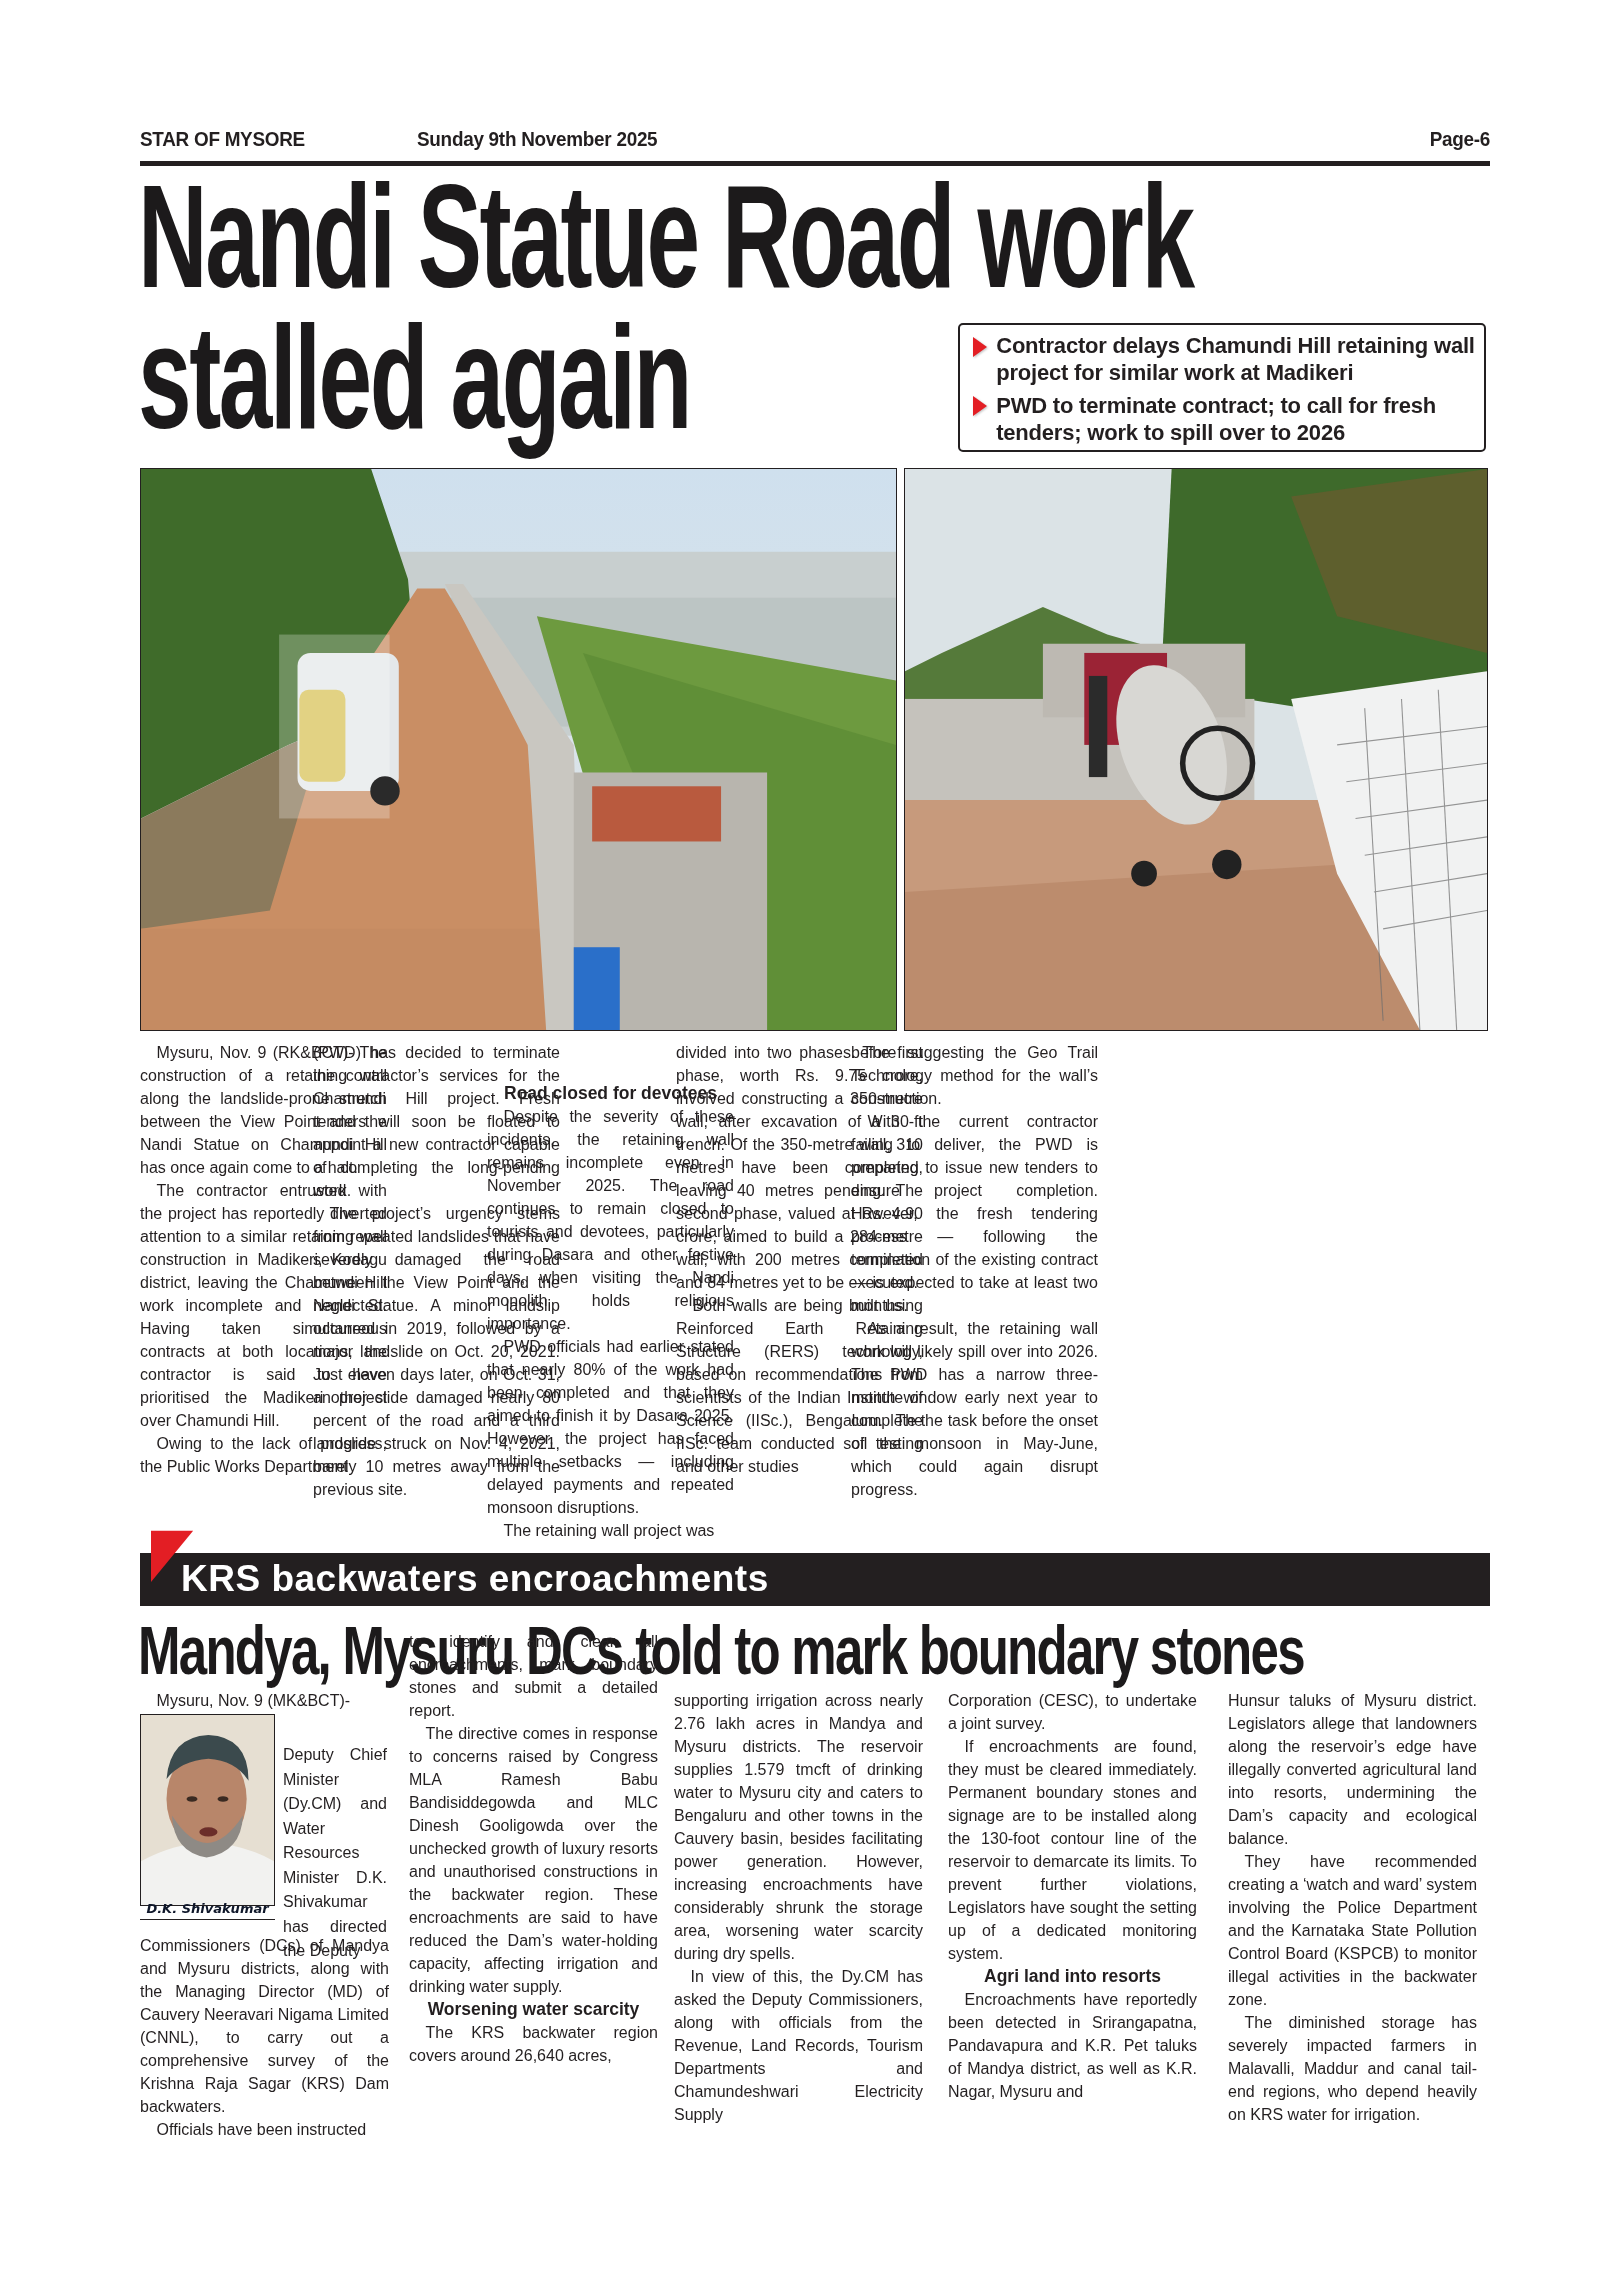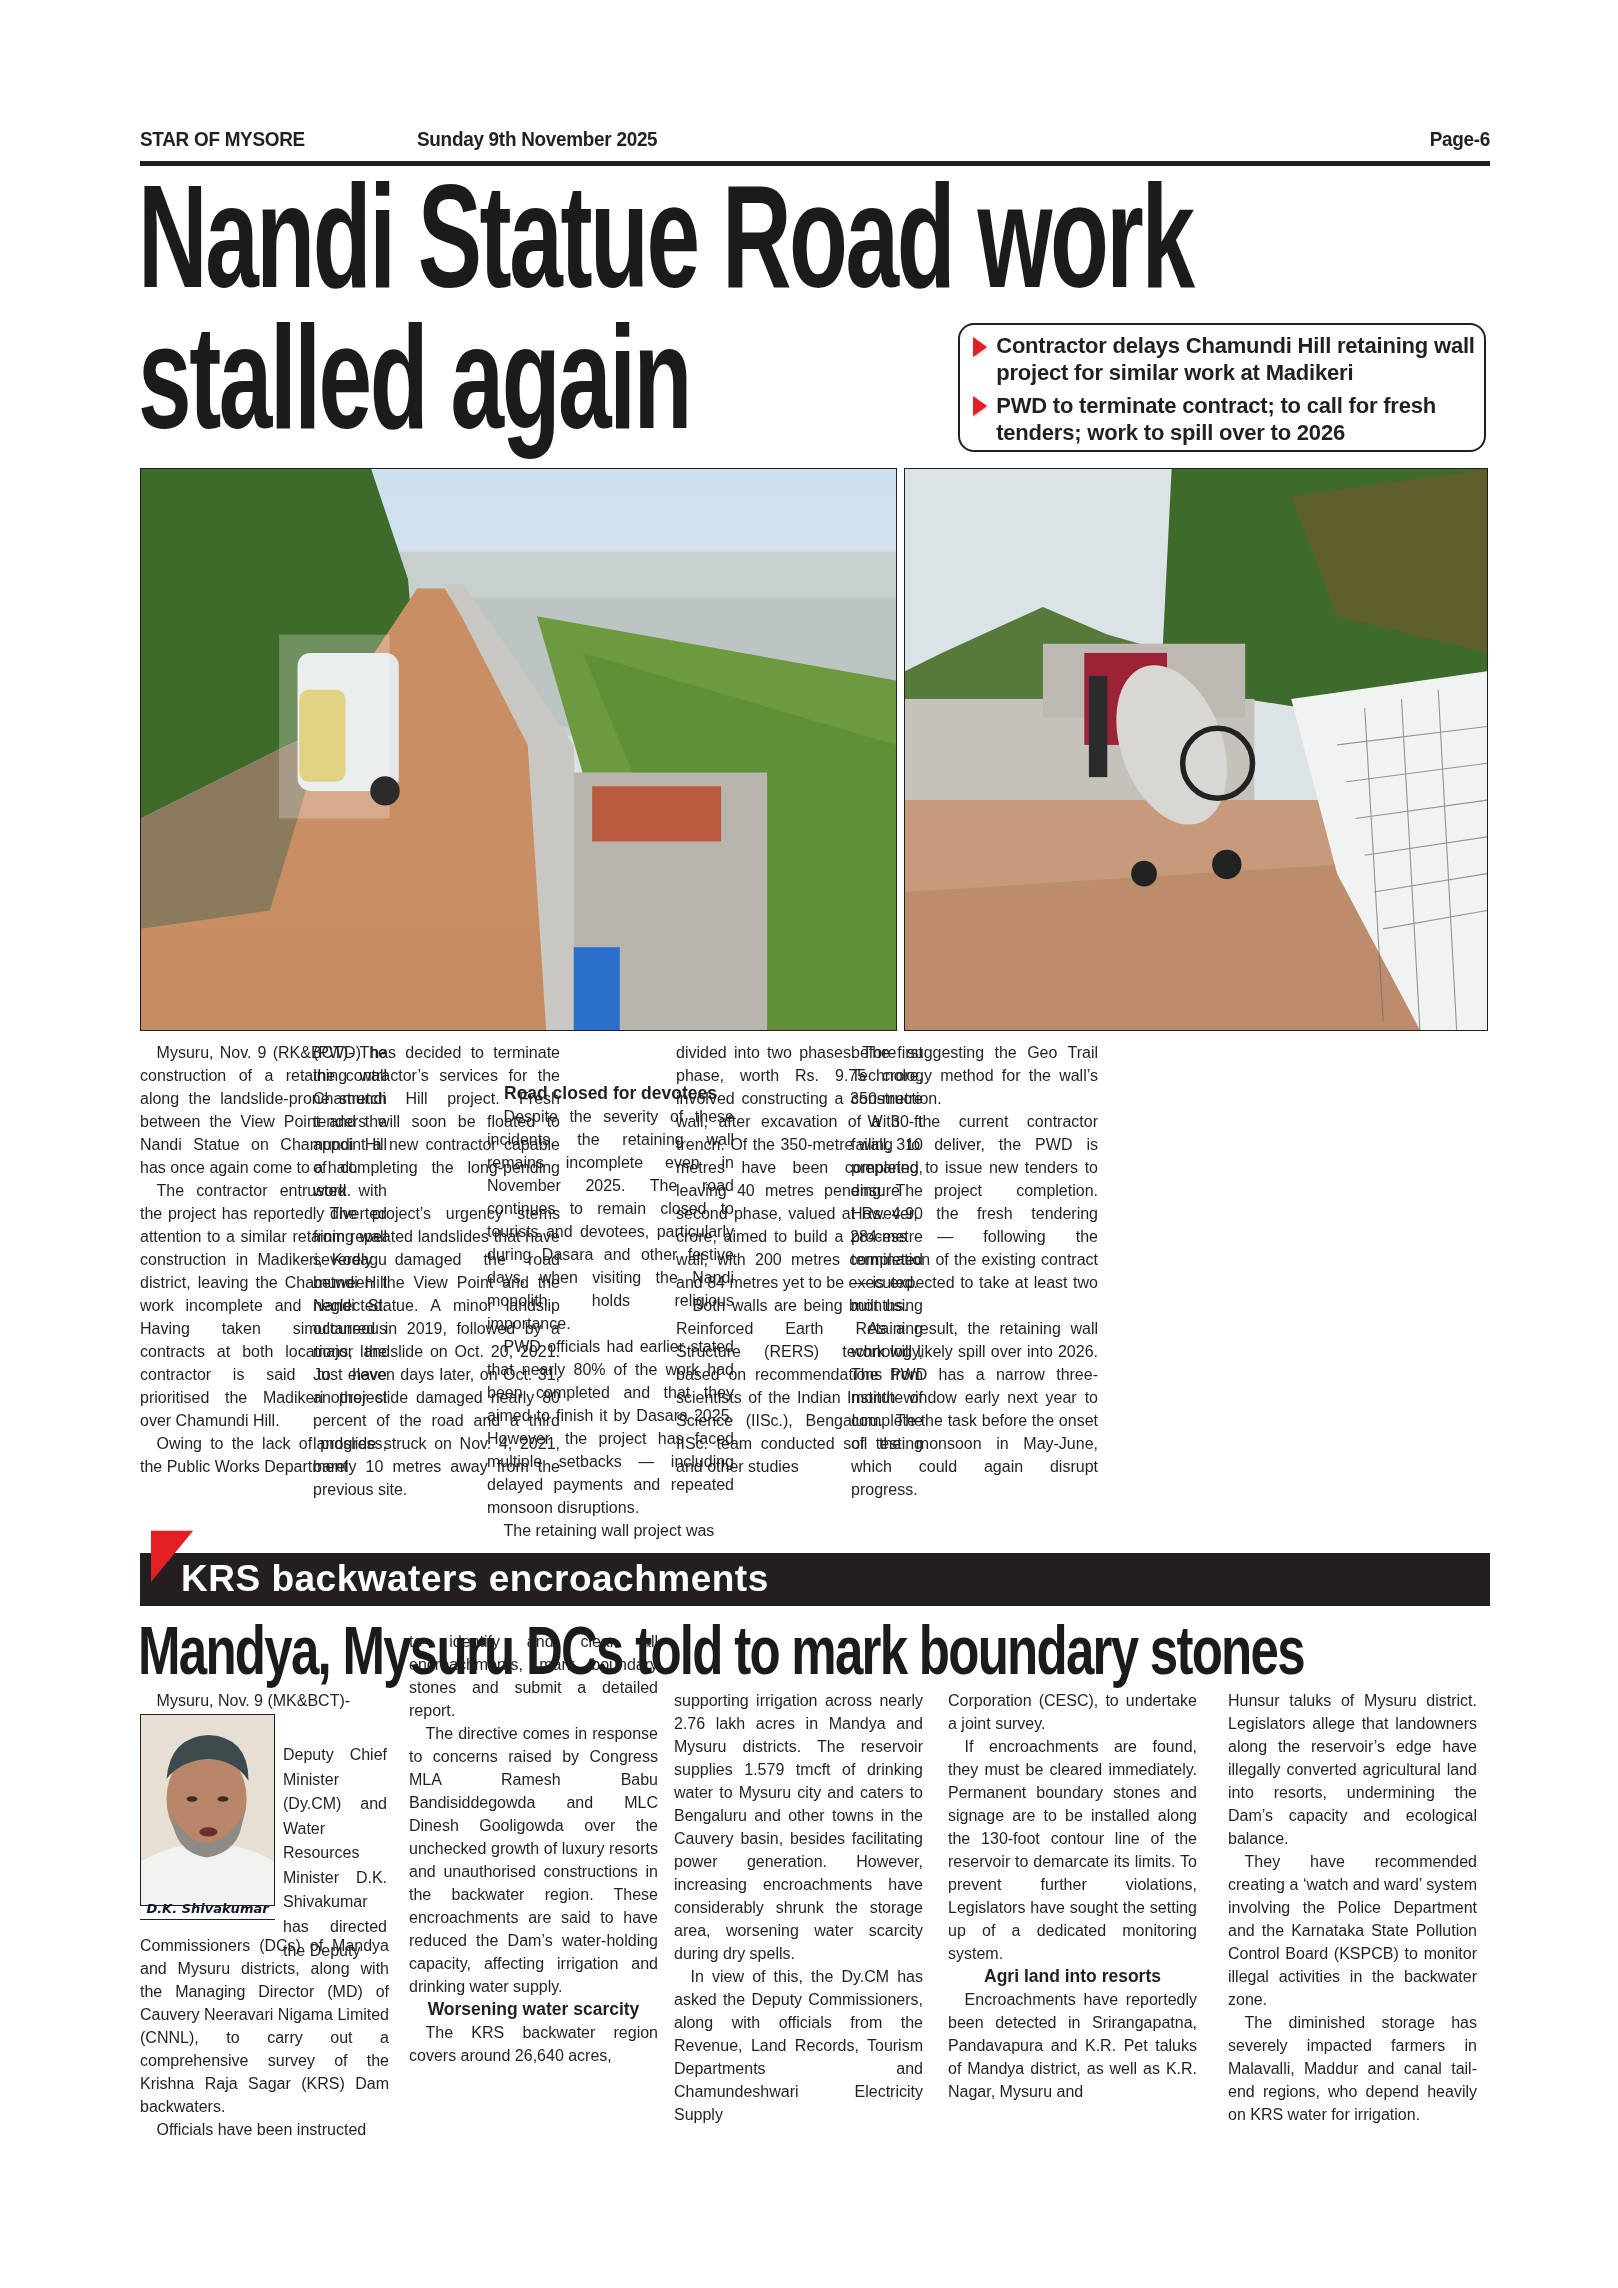--- a/index.html
+++ b/index.html
@@ -10,21 +10,21 @@
   .mast { top:127px; font-family:"Liberation Sans", sans-serif; font-weight:bold; font-size:21px; letter-spacing:-0.3px; transform:scaleX(0.9); transform-origin:left top; }
   .mast-right { right:129px; transform-origin:right top; }
   .rule { left:140px; width:1350px; top:161px; height:4.6px; background:#231f20; }
 
   
   .headline { left:138px; font-family:"Liberation Sans", sans-serif; font-weight:bold; color:#1c1a1b; white-space:nowrap; line-height:1; transform-origin:left top; letter-spacing:-3.7px; }
   .h1a { top:164px; font-size:146px; transform:scaleX(0.66) scaleY(1.0); }
   .h1b { top:305px; font-size:146px; transform:scaleX(0.66); }
 
   
-  .bullets { left:958px; top:323px; width:528px; height:129px; border:2.3px solid #231f20; border-radius:16px; box-sizing:border-box; padding:7.4px 9.2px 0 13px; }
+  .bullets { left:958px; top:323px; width:528px; height:129px; border:2.3px solid #231f20; border-radius:5px; box-sizing:border-box; padding:7.4px 9.2px 0 13px; }
   .bullet { display:flex; align-items:flex-start; margin-bottom:5.5px; }
   .bullet .tri { width:0; height:0; border-top:10px solid transparent; border-bottom:10px solid transparent; border-left:14.8px solid #e31e24; margin-top:4.6px; margin-right:9.2px; flex:none; filter:drop-shadow(1.8px 1.8px 0.9px rgba(0,0,0,0.25)); }
   .bullet .txt { font-family:"Liberation Sans", sans-serif; font-weight:bold; font-size:22px; line-height:27px; color:#231f20; letter-spacing:-0.2px; }
 
   
   .photo { border:1.8px solid #231f20; box-sizing:border-box; overflow:hidden; }
   .photo-left { left:140px; top:468px; width:757px; height:563px; }
   .photo-right { left:904px; top:468px; width:584px; height:563px; }
   .photo svg { display:block; width:100%; height:100%; }
 

